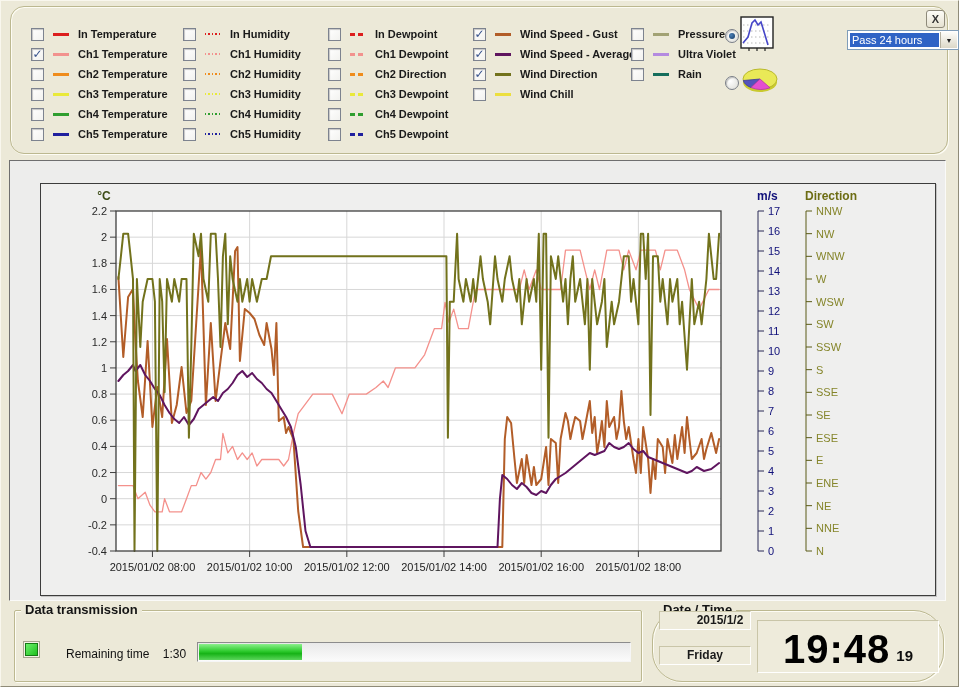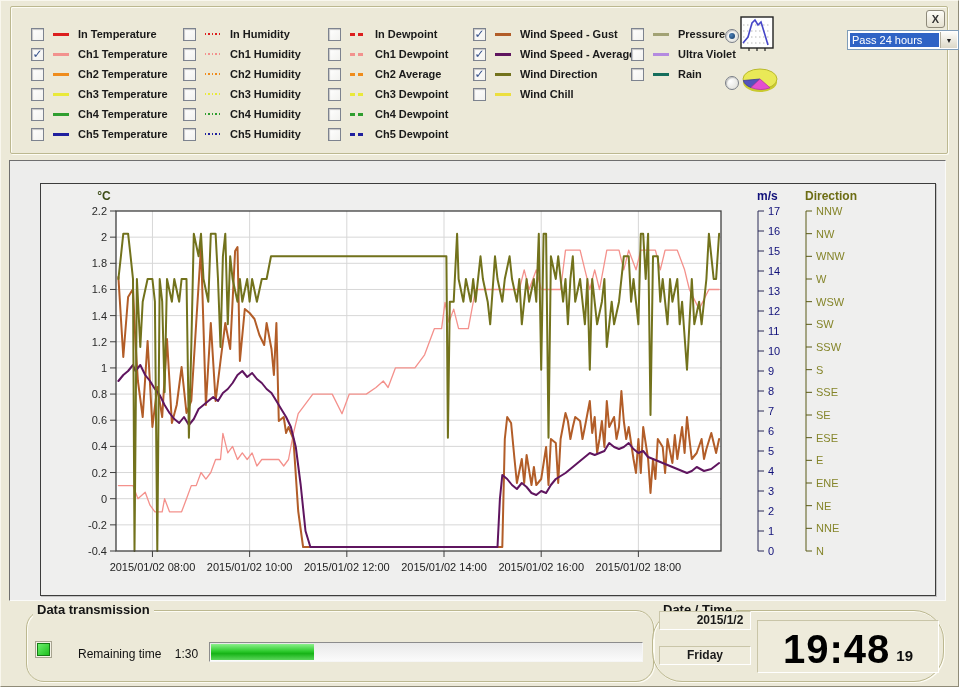--- a/index.html
+++ b/index.html
@@ -98,21 +98,21 @@
     display:flex;align-items:flex-end;justify-content:center;
   }
   .time-main{font-size:40px;font-weight:bold;color:#000000;line-height:46px;letter-spacing:1px;}
   .time-sec{font-size:15px;font-weight:bold;color:#0d0d0d;margin-left:6px;margin-bottom:8px;}
 </style>
 </head>
 <body>
 
 <div class="window-frame"></div>
 
-<div class="groupbox" style="left:10px;top:6px;width:936px;height:146px;">
+<div class="groupbox" style="left:10px;top:6px;width:936px;height:146px;border-radius:14px;">
   <div class="leg-col" id="legcol-0" style="left: 20px;">
       <div class="leg-item">
         <span class="cb"></span>
         <span class="swatch" style="height: 3px; background: rgb(220, 30, 30);"></span>
         <span class="leg-label">In Temperature</span>
       </div>
       <div class="leg-item">
         <span class="cb">✓</span>
         <span class="swatch" style="height: 3px; background: rgb(242, 146, 142);"></span>
         <span class="leg-label">Ch1 Temperature</span>
@@ -177,21 +177,21 @@
         <span class="leg-label">In Dewpoint</span>
       </div>
       <div class="leg-item">
         <span class="cb"></span>
         <span class="swatch" style="height: 3px; background: repeating-linear-gradient(90deg, rgb(242, 146, 142) 0px, rgb(242, 146, 142) 5px, transparent 5px, transparent 8px);"></span>
         <span class="leg-label">Ch1 Dewpoint</span>
       </div>
       <div class="leg-item">
         <span class="cb"></span>
         <span class="swatch" style="height: 3px; background: repeating-linear-gradient(90deg, rgb(239, 140, 28) 0px, rgb(239, 140, 28) 5px, transparent 5px, transparent 8px);"></span>
-        <span class="leg-label">Ch2 Average</span>
+        <span class="leg-label">Ch2 Direction</span>
       </div>
       <div class="leg-item">
         <span class="cb"></span>
         <span class="swatch" style="height: 3px; background: repeating-linear-gradient(90deg, rgb(233, 233, 58) 0px, rgb(233, 233, 58) 5px, transparent 5px, transparent 8px);"></span>
         <span class="leg-label">Ch3 Dewpoint</span>
       </div>
       <div class="leg-item">
         <span class="cb"></span>
         <span class="swatch" style="height: 3px; background: repeating-linear-gradient(90deg, rgb(47, 158, 47) 0px, rgb(47, 158, 47) 5px, transparent 5px, transparent 8px);"></span>
         <span class="leg-label">Ch4 Dewpoint</span>
@@ -428,21 +428,21 @@
           <line x1="765" y1="49.66666666666667" x2="771" y2="49.66666666666667" stroke="#5a5a16"></line>
           <text x="775" y="53.66666666666667" font-size="11" fill="#85852a">NW</text>
           <line x1="765" y1="27" x2="771" y2="27" stroke="#5a5a16"></line>
           <text x="775" y="31" font-size="11" fill="#85852a">NNW</text>
           <text x="764" y="16" font-size="12" font-weight="bold" fill="#6d6d14">Direction</text>
         </g>
       </svg>
   </div>
 </div>
 
-<div class="groupbox" style="left:26px;top:610px;width:626px;height:70px;border-radius:18px;">
+<div class="groupbox" style="left:14px;top:610px;width:626px;height:70px;">
   <span class="groupbox-title">Data transmission</span>
   <div class="led-frame">
     <div class="led"></div>
   </div>
   <div class="remain-row">
     <span>Remaining time</span>
     <b>1:30</b>
   </div>
   <div class="progress">
     <div class="progress-fill" id="progress-fill" style="width: 24%;"></div>

